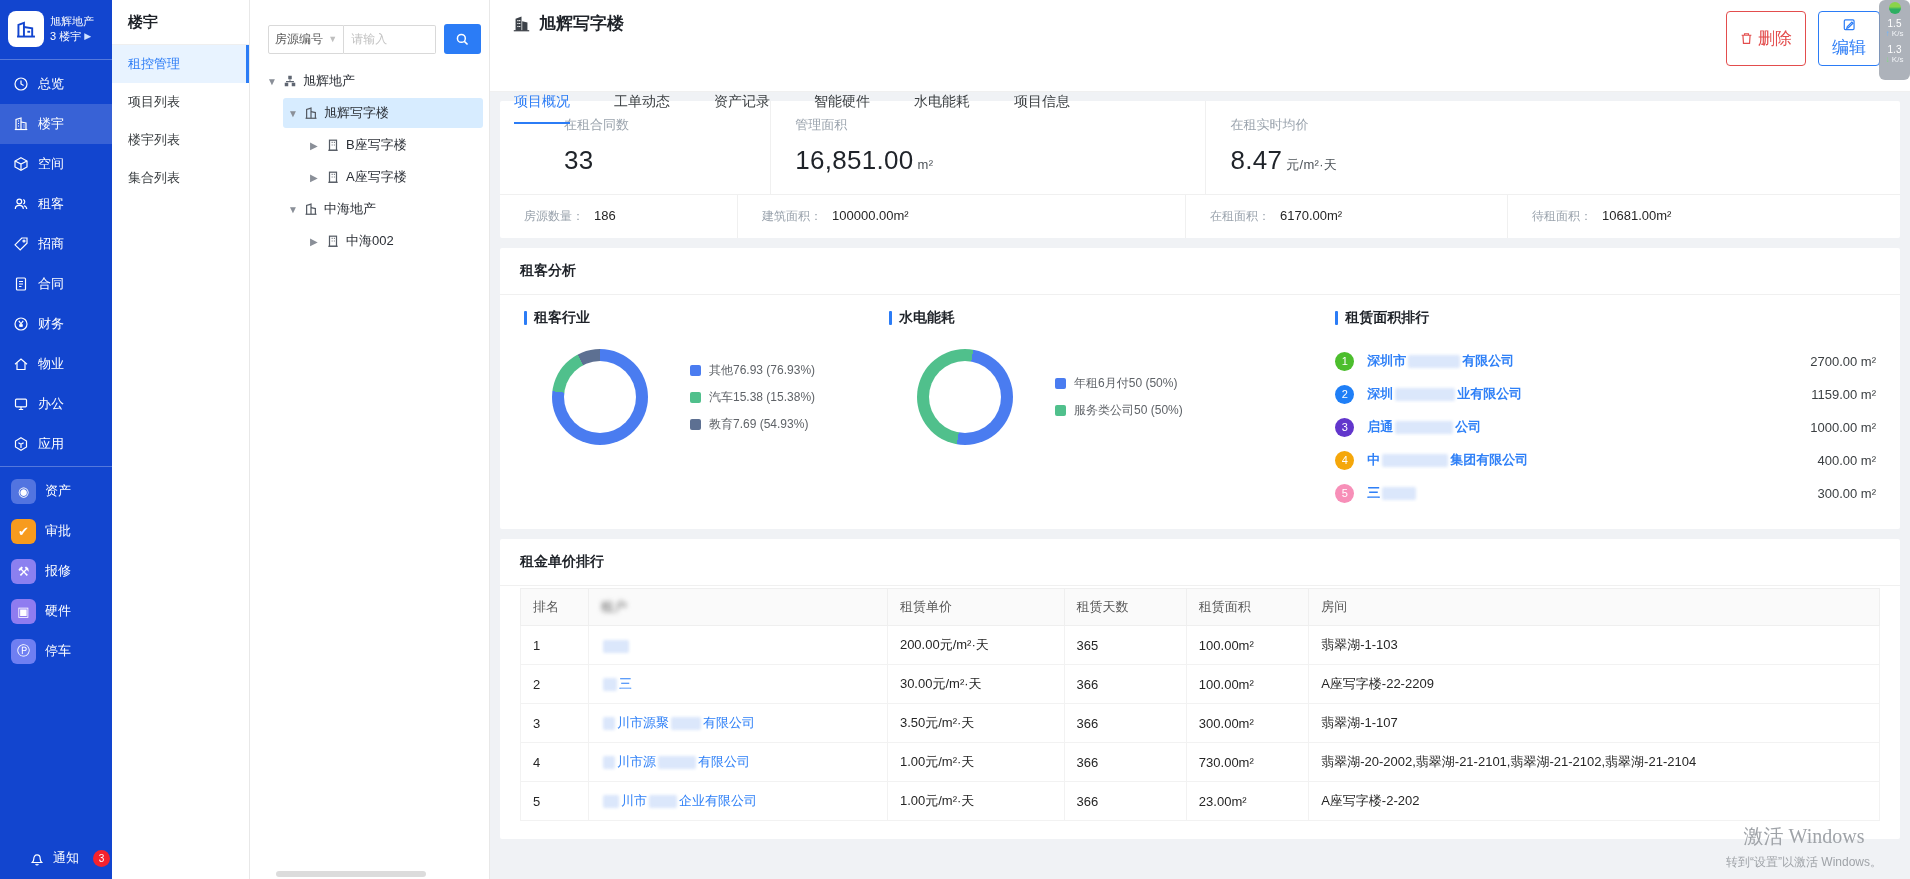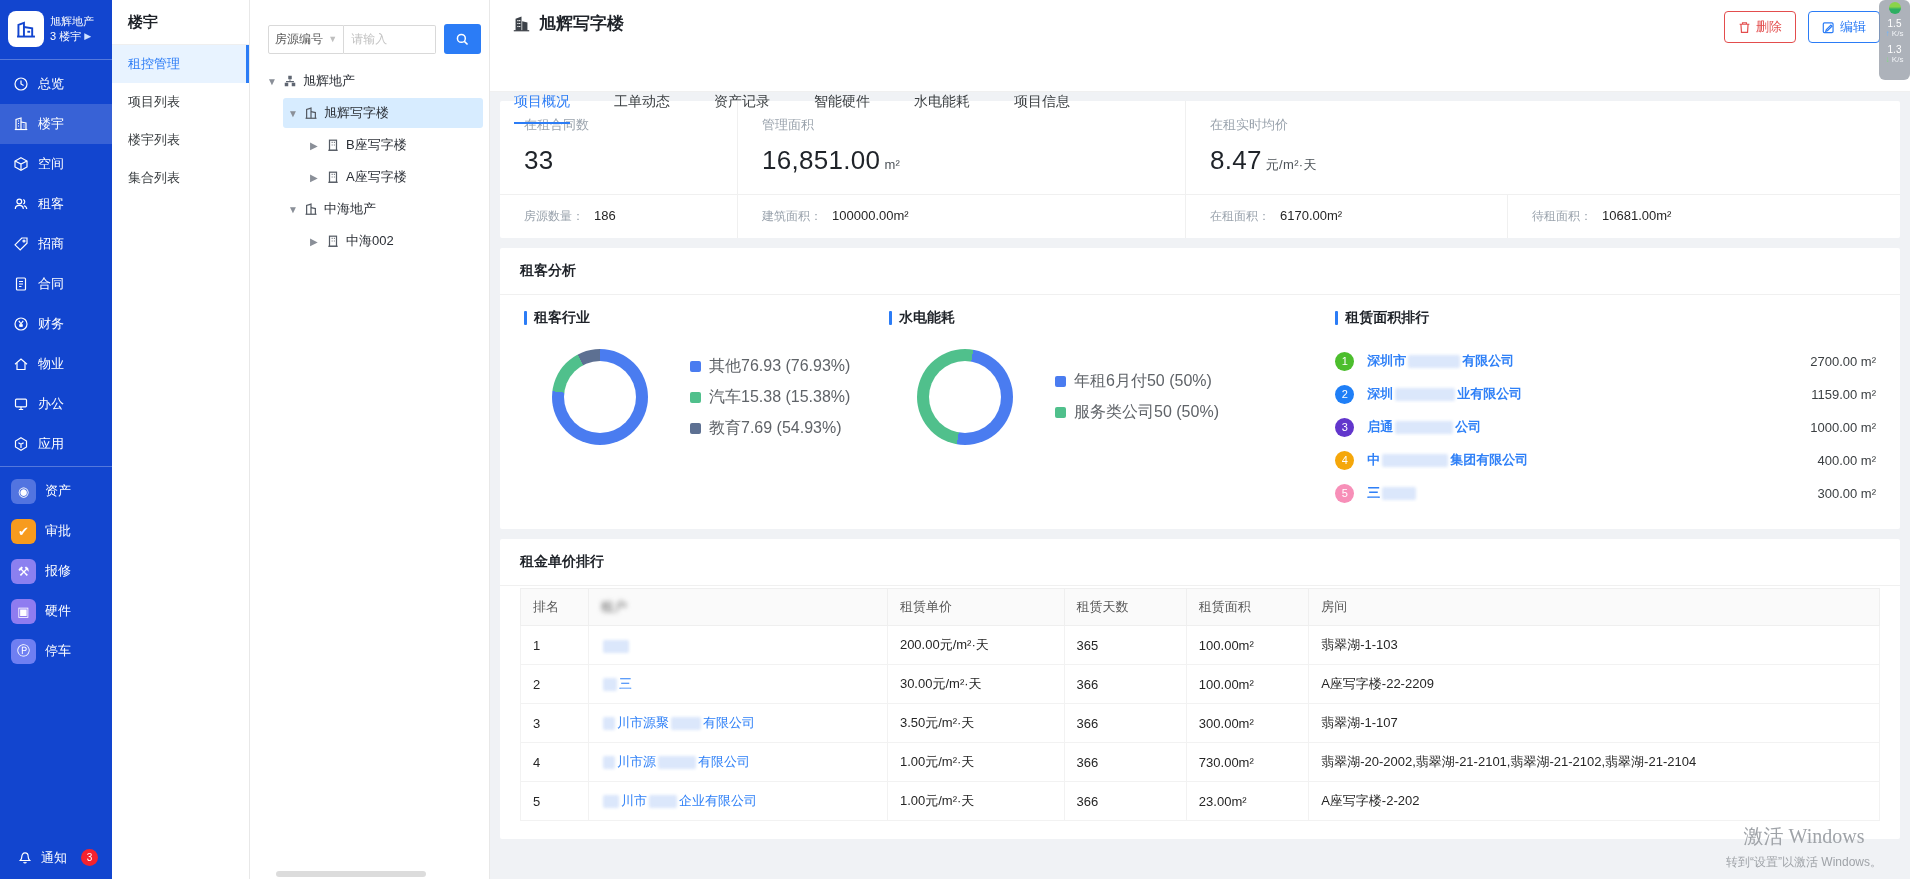--- a/index.html
+++ b/index.html
@@ -18,22 +18,22 @@
   .logo-caret { font-size:9px; color:#cfe0ff; }
   .side-divider { height:1px; background:rgba(255,255,255,.28); margin:2px 0 4px 0; }
   .snav-item { display:flex; align-items:center; gap:9px; height:40px; padding-left:13px;
     font-size:13px; cursor:pointer; }
   .snav-item.active { background:rgba(255,255,255,.16); }
   .snav-item svg { flex:none; }
   .tile-item { display:flex; align-items:center; gap:9px; height:40px; padding-left:11px;
     font-size:13px; cursor:pointer; }
   .tile-ic { width:25px; height:25px; border-radius:6px; display:flex; align-items:center;
     justify-content:center; font-size:13px; color:#fff; flex:none; }
-  .notice-row { position:absolute; left:4px; bottom:12px; width:112px; display:flex;
-    align-items:flex-start; gap:8px; padding-left:13px; font-size:13px; cursor:pointer; }
+  .notice-row { position:absolute; left:16px; bottom:12px; width:112px; display:flex;
+    align-items:flex-end; gap:8px; padding-left:13px; font-size:13px; cursor:pointer; }
   .badge { width:17px; height:17px; border-radius:50%; background:#f5222d; color:#fff;
     font-size:10px; display:flex; align-items:center; justify-content:center; margin-left:6px; }
 
   
   .panel2 { position:absolute; left:112px; top:0; width:138px; height:879px;
     background:#fff; border-right:1px solid #e8e8e8; z-index:4; }
   .panel2-title { font-size:15px; font-weight:bold; color:#1f2329; padding:13px 16px 12px; }
   .panel2-divider { height:1px; background:#efefef; }
   .p2-item { height:38px; display:flex; align-items:center; padding-left:16px;
     font-size:13px; color:#3c4043; cursor:pointer; position:relative; }
@@ -62,33 +62,33 @@
   .lvl0 { margin-left:12px; } .lvl1 { margin-left:33px; } .lvl2 { margin-left:55px; }
   .p3-scrollbar { position:absolute; left:26px; bottom:2px; width:150px; height:6px;
     background:#dcdcdc; border-radius:3px; cursor:pointer; }
 
   
   .main { position:absolute; left:490px; top:0; width:1420px; height:879px; }
   .m-header { background:#fff; height:92px; position:relative; border-bottom:1px solid #f0f0f0; }
   .m-title-row { display:flex; align-items:center; gap:8px; padding:12px 0 0 22px; }
   .m-title { font-size:17px; font-weight:bold; color:#1f2329; }
   .hdr-btns { position:absolute; right:30px; top:11px; display:flex; gap:12px; }
-  .btn { display:flex; align-items:center; gap:5px; font-size:13px; padding:6px 13px;
+  .btn { display:flex; align-items:center; gap:5px; font-size:17px; padding:6px 13px;
     border-radius:4px; background:#fff; cursor:pointer;justify-content:space-between; }
   .btn-danger { border:1px solid #e34d4d; color:#e34d4d; }
-  .btn-primary { border:1px solid #2b7cf6; color:#2b7cf6; }
+  .btn-primary { border:1px solid #2b7cf6; color:#2b7cf6;flex-direction:column; }
   .m-tabs { display:flex; gap:44px; padding:18px 0 0 24px; }
   .m-tab { font-size:14px; color:#3c4043; padding-bottom:11px; cursor:pointer;margin-top:40px; }
   .m-tab.active { color:#2b7cf6; border-bottom:2px solid #2b7cf6; }
 
   .m-body { padding:9px 10px 0 10px; display:flex; flex-direction:column; gap:10px; }
   .card { background:#fff; border-radius:2px; }
 
   
-  .stats-row { display:flex; }
+  .stats-row { display:flex;margin-left:40px; }
   .stat-cell { padding:15px 24px 18px; border-right:1px solid #f0f0f0; }
   .stat-cell:last-child { border-right:none; }
   .stat-label { font-size:13px; color:#9aa3ad; margin-bottom:11px; }
   .stat-value { font-size:26px; color:#1f2329; letter-spacing:.3px; }
   .stat-unit { font-size:13px; color:#4d5359; margin-left:4px; }
   .w1{width:17%;} .w2{width:32%;} .w3{width:23%;} .w4{width:28%;}
   .substats-row { display:flex; border-top:1px solid #f0f0f0; }
   .sub-cell { padding:13px 24px; border-right:1px solid #f0f0f0; font-size:12px; }
   .sub-cell:last-child { border-right:none; }
   .sub-label { color:#9aa3ad; margin-right:10px; }
@@ -100,21 +100,21 @@
   .analysis-body { display:flex; padding:14px 24px 24px; }
   .an-col { position:relative; }
   .an-col1 { width:27%; } .an-col2 { width:33%; } .an-col3 { width:40%; }
   .sec-title { display:flex; align-items:center; gap:7px; font-size:14px; font-weight:bold;
     color:#1f2329; margin-bottom:22px; }
   .sec-bar { width:3px; height:14px; background:#2b7cf6; border-radius:1px; }
   .donut-wrap { display:flex; align-items:center; }
   .donut { width:96px; height:96px; border-radius:50%; position:relative; margin-left:28px; flex:none; }
   .donut::after { content:""; position:absolute; inset:12px; background:#fff; border-radius:50%; }
   .legend { margin-left:42px; display:flex; flex-direction:column; gap:10px; }
-  .leg-item { display:flex; align-items:center; gap:8px; font-size:16px; color:#5f6368; cursor:pointer; }
+  .leg-item { display:flex; align-items:center; gap:8px; font-size:12px; color:#5f6368; cursor:pointer; }
   .leg-sq { width:11px; height:11px; border-radius:2px; flex:none; }
   .rank-list { display:flex; flex-direction:column; gap:9px; }
   .rank-row { display:flex; align-items:center; height:24px; }
   .rank-num { width:19px; height:19px; border-radius:50%; color:#fff; font-size:11px;
     display:flex; align-items:center; justify-content:center; flex:none; margin-right:13px; }
   .rank-name { flex:1; font-size:13px; color:#2f80f7; cursor:pointer; white-space:nowrap; overflow:hidden;font-weight:bold; }
   .rank-area { font-size:13px; color:#3c4043; margin-left:10px; white-space:nowrap; }
   .redact { display:inline-block; height:13px; background:#dbe7fb; border-radius:2px;
     filter:blur(1.6px); vertical-align:middle; margin:0 2px; }
 

